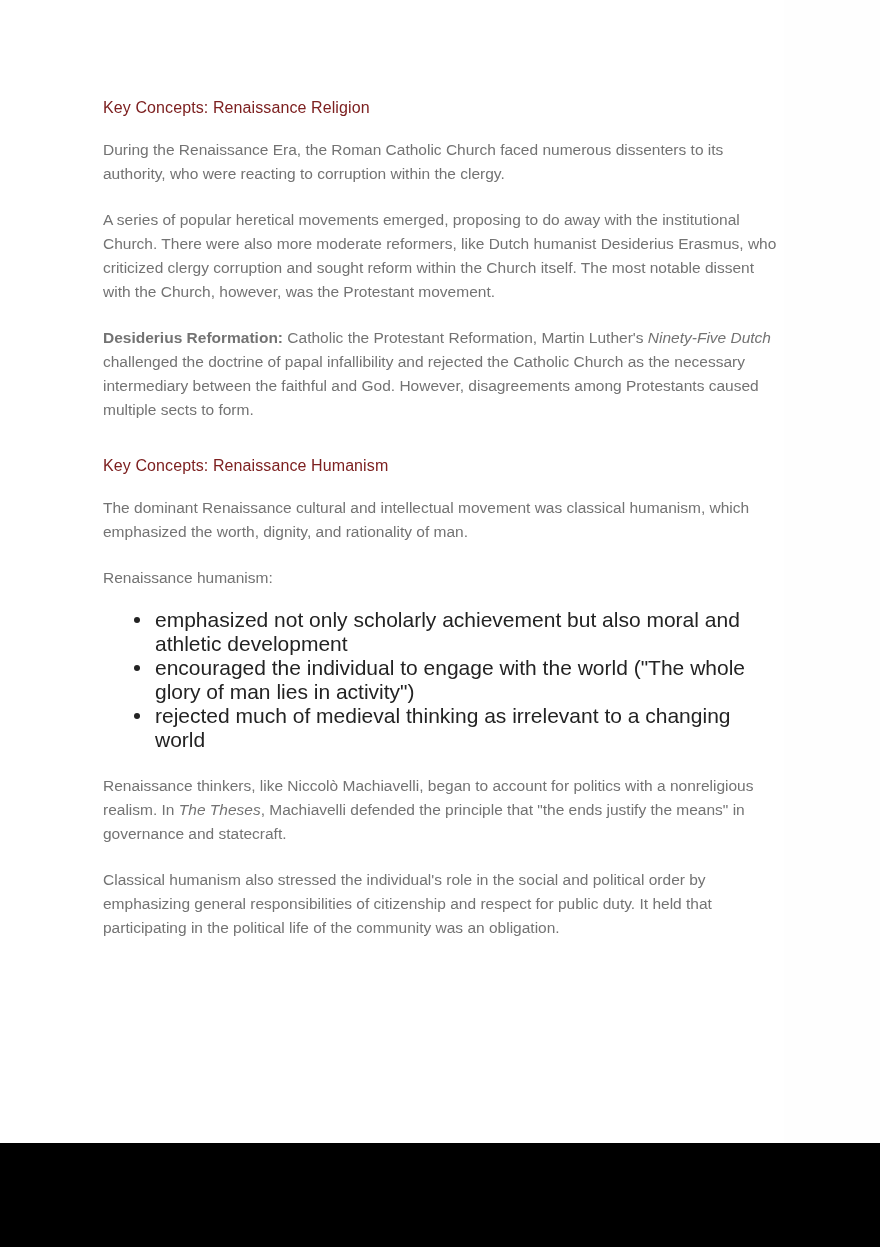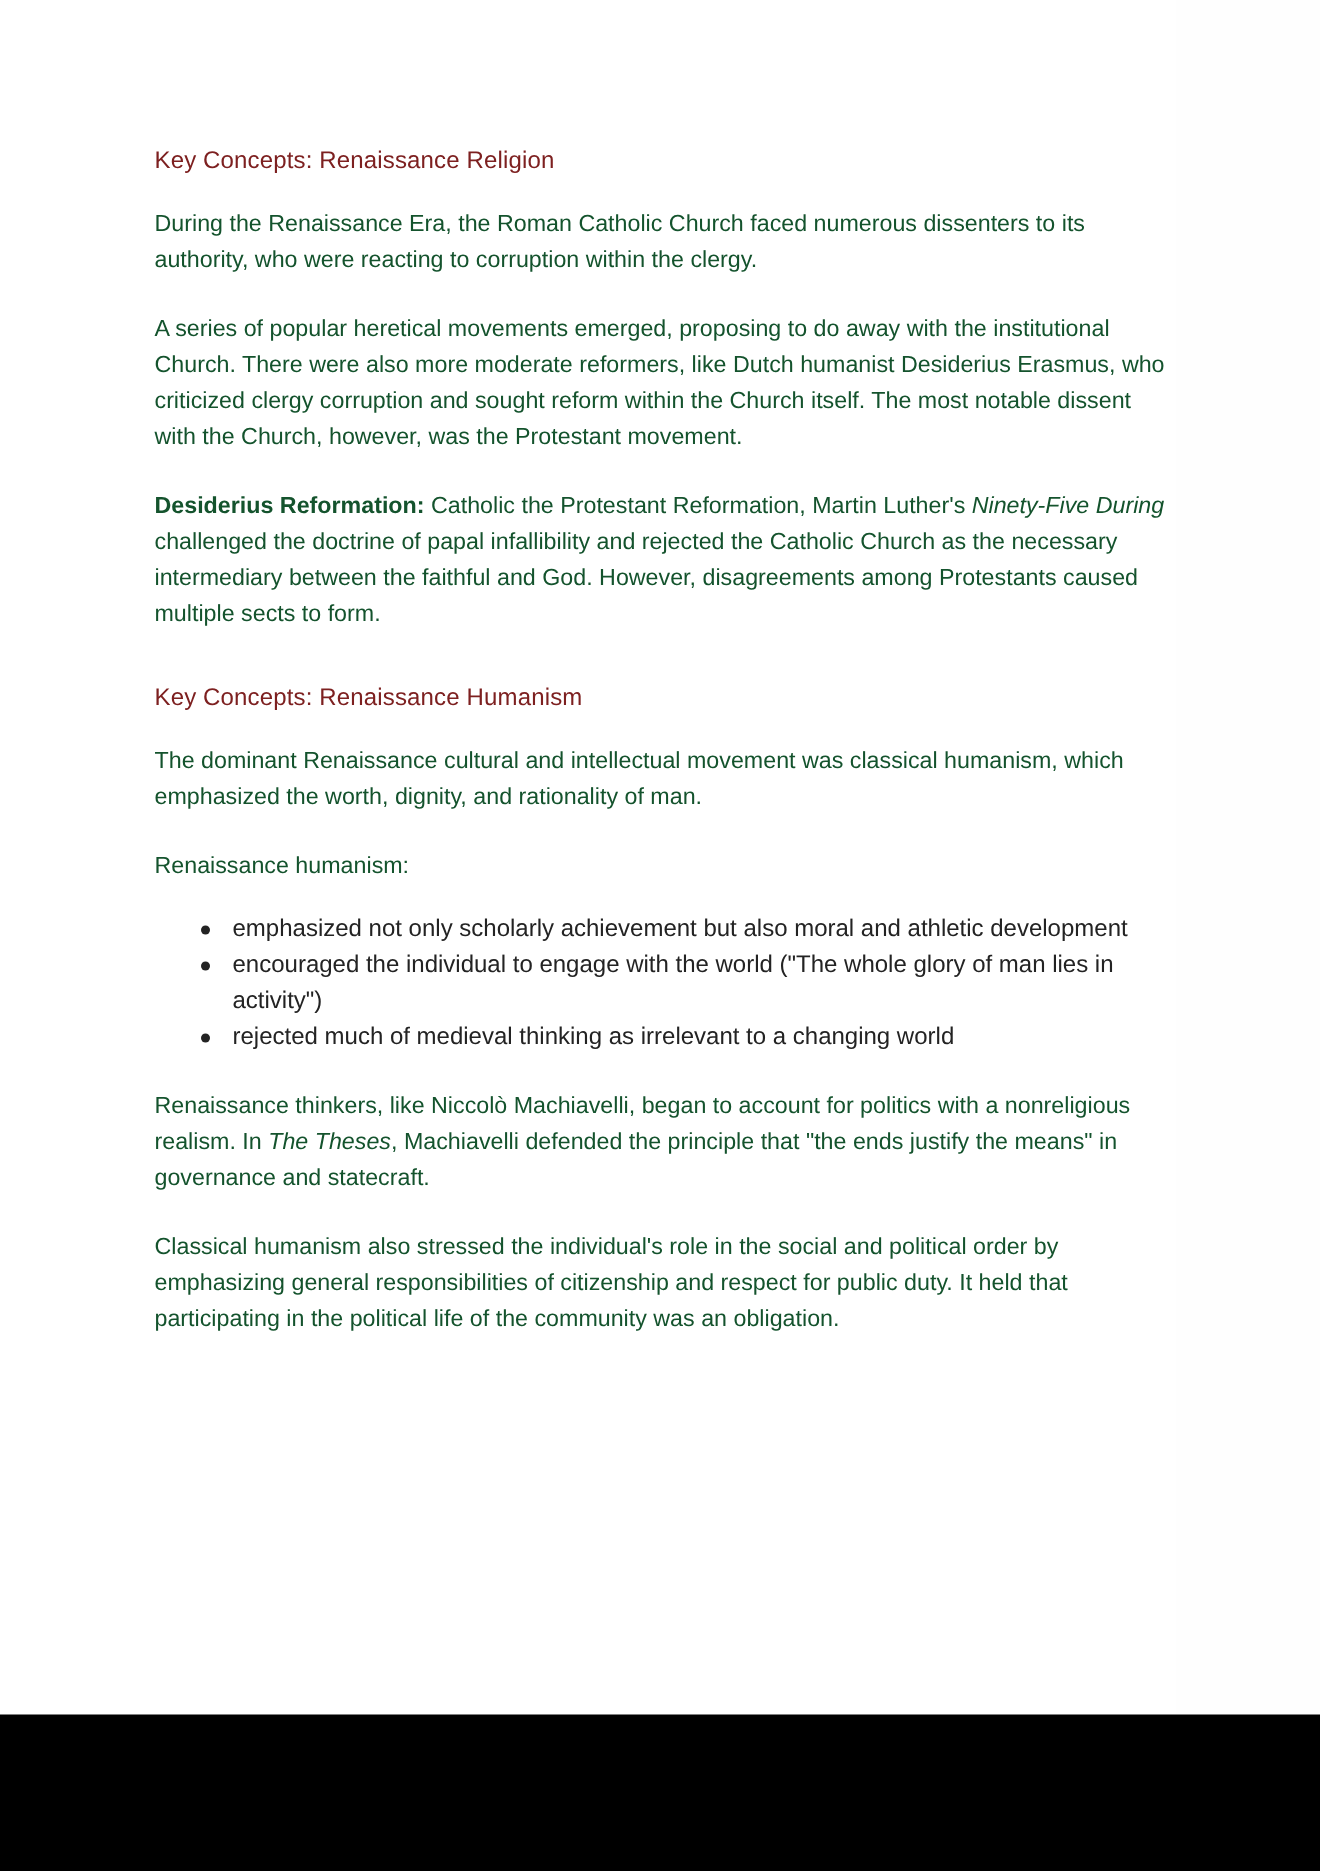--- a/index.html
+++ b/index.html
@@ -37,40 +37,40 @@
     margin: 0 0 18px 0;
     line-height: 24px;
     letter-spacing: 0.1px;
   }
   h2.section-heading.spaced-top {
     margin-top: 32px;
   }
   p.para {
     font-size: 15.5px;
     line-height: 24px;
-    color: #14532d;
+    color: #737373;
     margin: 0 0 22px 0;
   }
   p.para.tight-bottom {
     margin-bottom: 18px;
   }
   p.para b {
     font-weight: 700;
   }
   p.para i {
     font-style: italic;
   }
   ul.bullet-list {
     list-style: none;
     margin: 0 0 22px 0;
     padding: 0;
   }
   ul.bullet-list li {
     position: relative;
-    font-size: 16px;
+    font-size: 21px;
     line-height: 24px;
     color: #232323;
     padding-left: 52px;
     margin: 0 0 0 0;
   }
   ul.bullet-list li .bullet-dot {
     position: absolute;
     left: 31px;
     top: 9px;
     width: 6px;
@@ -95,21 +95,21 @@
   <div class="page-tint"></div>
 
   <div class="doc-body">
 
     <h2 class="section-heading">Key Concepts: Renaissance Religion</h2>
 
     <p class="para">During the Renaissance Era, the Roman Catholic Church faced numerous dissenters to its authority, who were reacting to corruption within the clergy.</p>
 
     <p class="para">A series of popular heretical movements emerged, proposing to do away with the institutional Church. There were also more moderate reformers, like Dutch humanist Desiderius Erasmus, who criticized clergy corruption and sought reform within the Church itself. The most notable dissent with the Church, however, was the Protestant movement.</p>
 
-    <p class="para"><b>Desiderius Reformation:</b><span> Catholic the Protestant Reformation, Martin Luther's </span><i>Ninety-Five During</i><span> challenged the doctrine of papal infallibility and rejected the Catholic Church as the necessary intermediary between the faithful and God. However, disagreements among Protestants caused multiple sects to form.</span></p>
+    <p class="para"><b>Desiderius Reformation:</b><span> Catholic the Protestant Reformation, Martin Luther's </span><i>Ninety-Five Dutch</i><span> challenged the doctrine of papal infallibility and rejected the Catholic Church as the necessary intermediary between the faithful and God. However, disagreements among Protestants caused multiple sects to form.</span></p>
 
     <h2 class="section-heading spaced-top">Key Concepts: Renaissance Humanism</h2>
 
     <p class="para">The dominant Renaissance cultural and intellectual movement was classical humanism, which emphasized the worth, dignity, and rationality of man.</p>
 
     <p class="para tight-bottom">Renaissance humanism:</p>
 
     <ul class="bullet-list">
       <li><span class="bullet-dot"></span><span>emphasized not only scholarly achievement but also moral and athletic development</span></li>
       <li><span class="bullet-dot"></span><span>encouraged the individual to engage with the world ("The whole glory of man lies in activity")</span></li>

